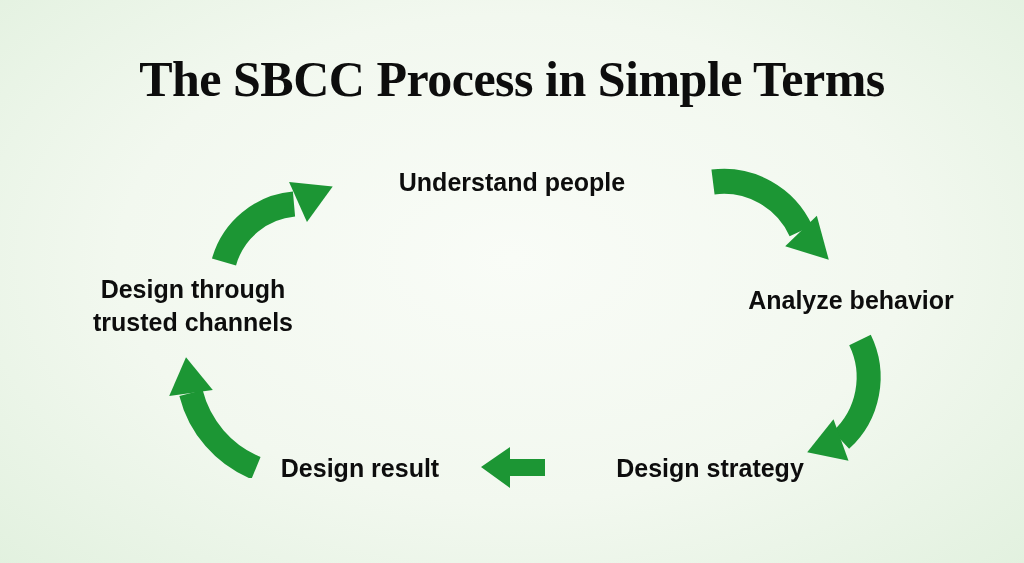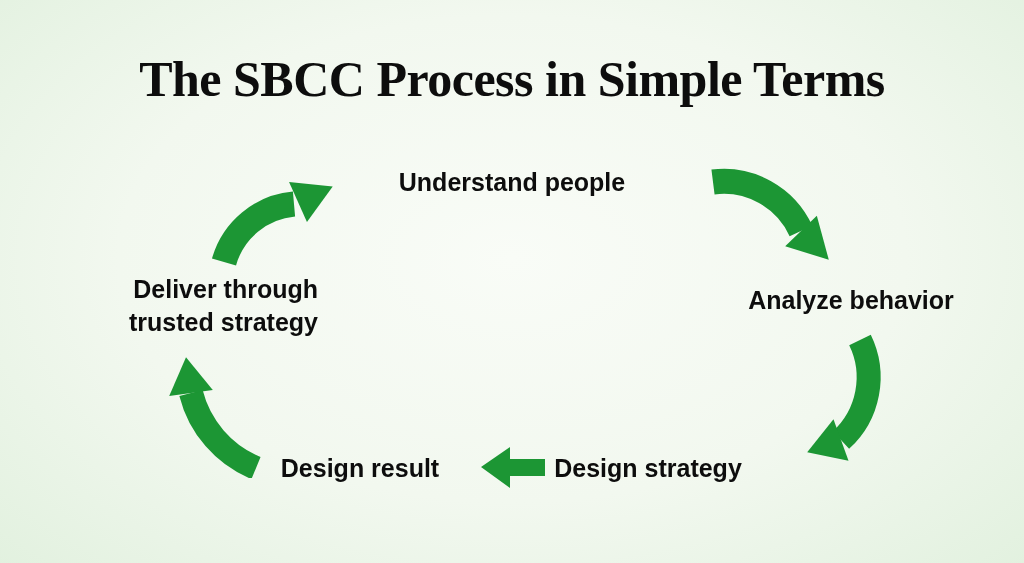--- a/index.html
+++ b/index.html
@@ -31,25 +31,25 @@
     letter-spacing:-0.5px;
     color:var(--text);
   }
   .step-label{
     position:absolute;
     transform:translate(-50%,-50%);
     font-weight:700;
     font-size:25px;
     line-height:33px;
     white-space:nowrap;
-    text-align:right;
+    text-align:center;
   }
   .step-understand{left:512px;top:182px;}
   .step-analyze{left:851px;top:300px;}
-  .step-design{left:648px;top:468px;}
+  .step-design{left:710px;top:468px;}
   .step-track{left:360px;top:468px;}
   .step-deliver{left:193px;top:306px;width:250px;white-space:normal;}
   .arrow{position:absolute;}
   .arrow path{stroke:var(--green);fill:none;stroke-width:25px;}
   .arrow polygon{fill:var(--green);}
   .arrow-a{left:210px;top:158px;}
   .arrow-b{left:705px;top:168px;}
   .arrow-c{left:793px;top:328px;}
   .arrow-d{left:481px;top:447px;}
   .arrow-e{left:158px;top:348px;}
@@ -62,21 +62,21 @@
   <h1 class="title">The SBCC Process in Simple Terms</h1>
 
   <div class="step-label step-understand">Understand people</div>
 
   <div class="step-label step-analyze">Analyze behavior</div>
 
   <div class="step-label step-design">Design strategy</div>
 
   <div class="step-label step-track">Design result</div>
 
-  <div class="step-label step-deliver">Deliver through trusted strategy</div>
+  <div class="step-label step-deliver">Design through trusted channels</div>
 
   <svg class="arrow arrow-a" width="130" height="110" viewBox="0 0 130 110" aria-hidden="true">
     <path d="M 14 104 A 80 80 0 0 1 84 46"></path>
     <polygon points="0,-22 0,22 38,0" transform="translate(88,44) rotate(-24)"></polygon>
   </svg>
 
   <svg class="arrow arrow-b" width="135" height="100" viewBox="0 0 135 100" aria-hidden="true">
     <path d="M 8 14 A 85 85 0 0 1 96 63"></path>
     <polygon points="0,-22 0,22 40,0" transform="translate(96,63) rotate(46)"></polygon>
   </svg>

